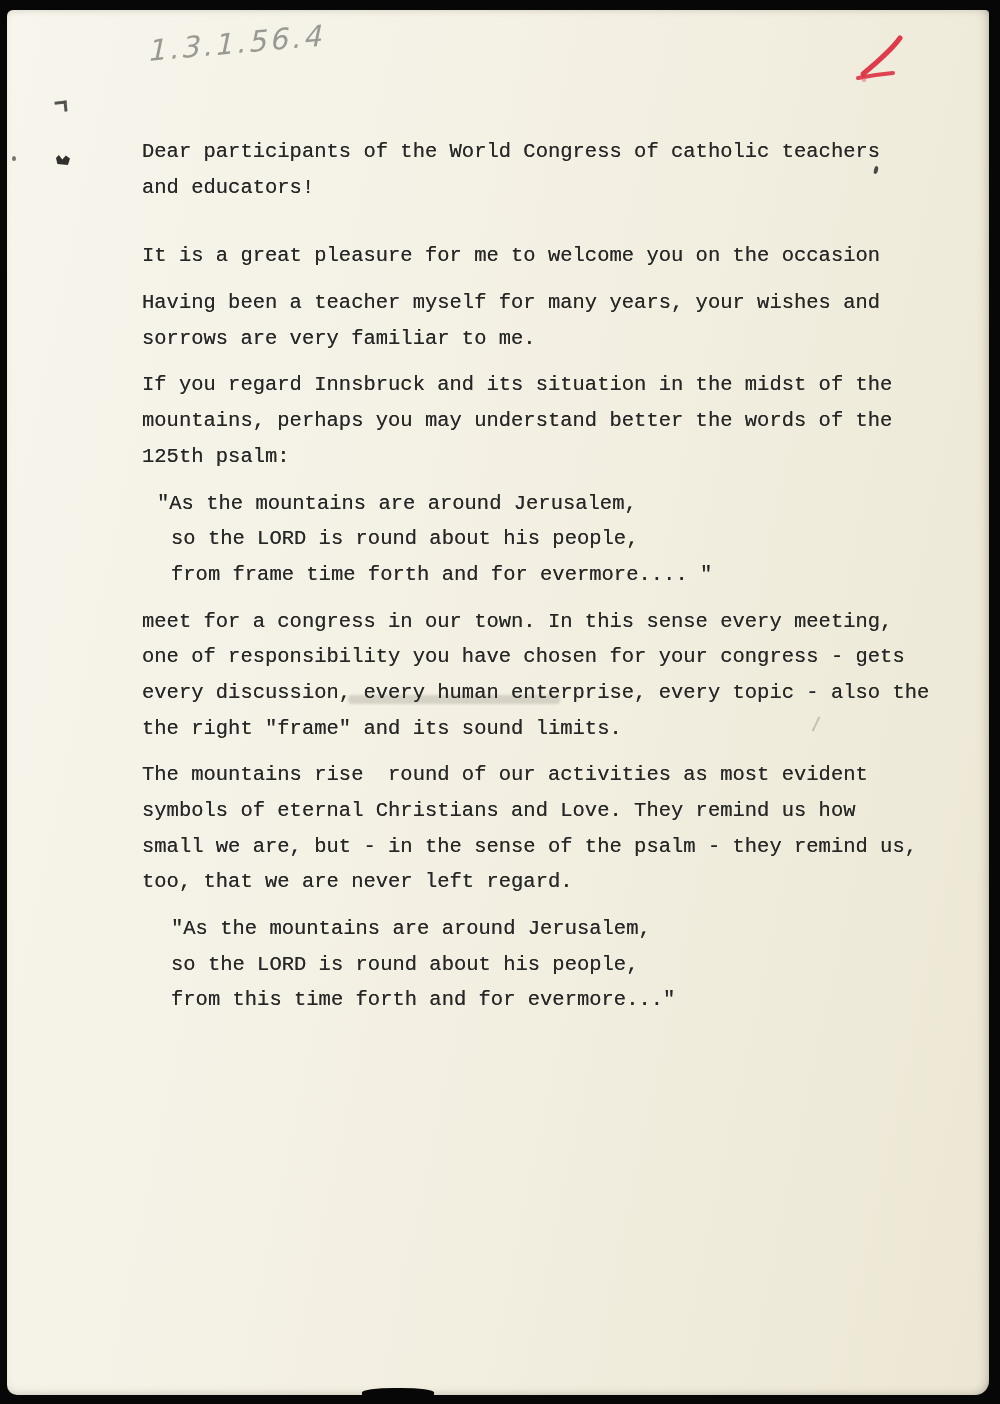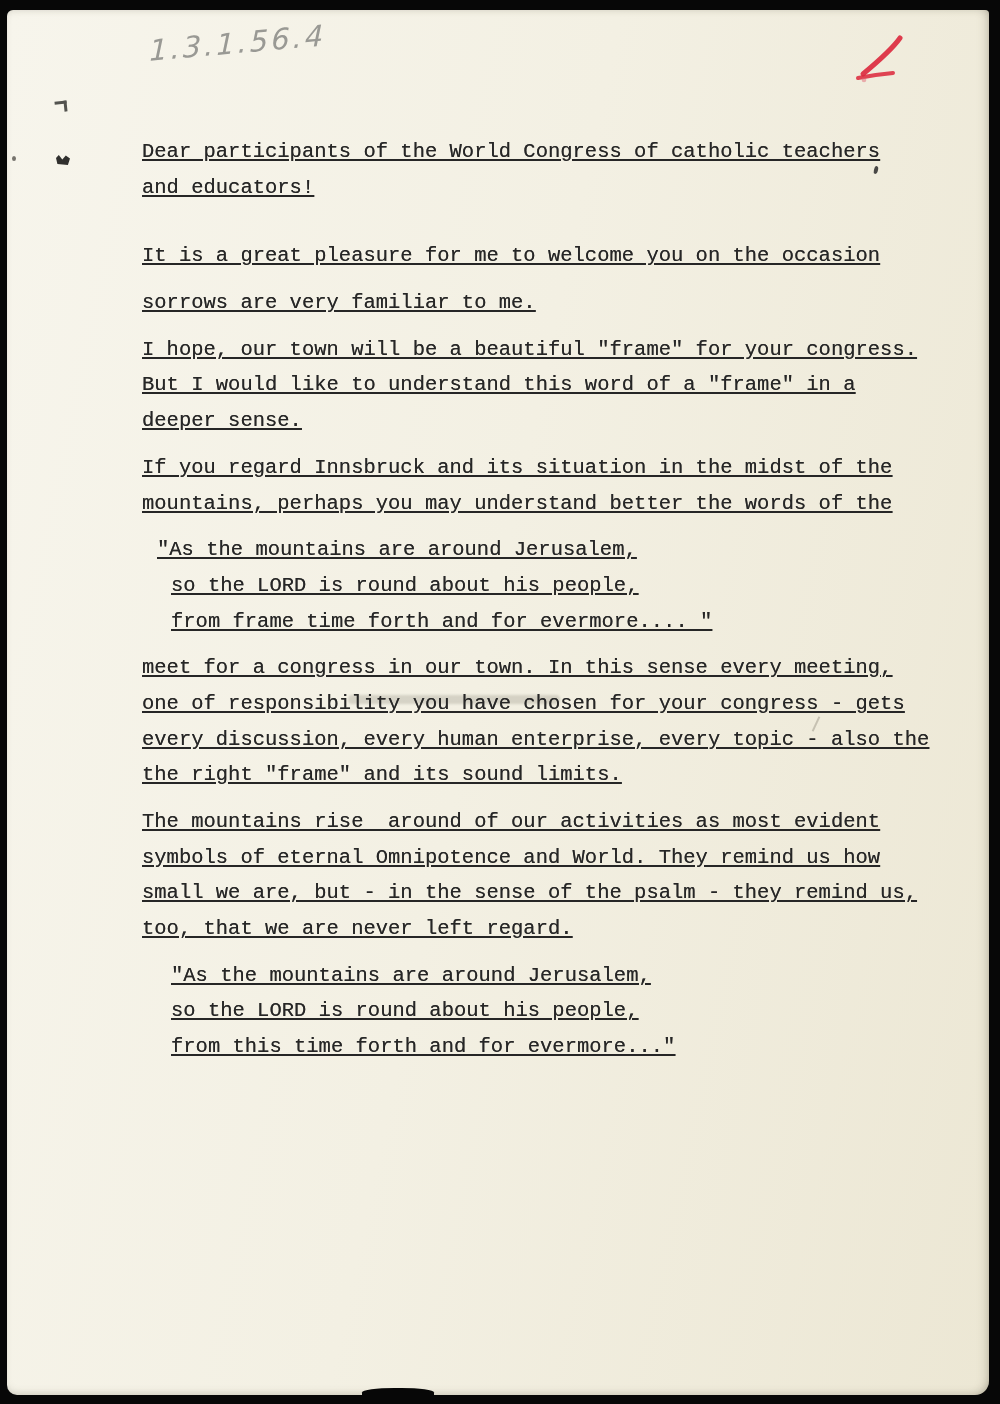--- a/index.html
+++ b/index.html
@@ -50,21 +50,20 @@
     top: 124px;
     width: 832px;
     color: #262626;
     font-size: 20.5px;
     text-shadow: 0 0 0.5px rgba(38,38,38,0.72);
   }
   .line {
     white-space: pre;
     height: 35.7px;
     line-height: 35.7px;
-    text-decoration: underline;
   }
   .block { margin: 0 0 11px 0; }
   .block-salutation { margin-bottom: 33px; }
   .block-quote { padding-left: 29px; }
   .hang { margin-left: -14px; }
 
   
   .artifact { position: absolute; }
   .speck-bracket {
     left: 48px; top: 91px; width: 9px; height: 8px;
@@ -132,50 +131,47 @@
     <div class="block block-salutation">
       <div class="line">Dear participants of the World Congress of catholic teachers</div>
       <div class="line">and educators!</div>
     </div>
 
     <div class="block">
       <div class="line">It is a great pleasure for me to welcome you on the occasion</div>
     </div>
 
     <div class="block">
+      <div class="line">Having been a teacher myself for many years, your wishes and</div>
       <div class="line">sorrows are very familiar to me.</div>
     </div>
 
-    <div class="block">
-      <div class="line">I hope, our town will be a beautiful "frame" for your congress.</div>
-      <div class="line">But I would like to understand this word of a "frame" in a</div>
-      <div class="line">deeper sense.</div>
-    </div>
 
     <div class="block">
       <div class="line">If you regard Innsbruck and its situation in the midst of the</div>
       <div class="line">mountains, perhaps you may understand better the words of the</div>
+      <div class="line">125th psalm:</div>
     </div>
 
     <div class="block block-quote">
       <div class="line hang">"As the mountains are around Jerusalem,</div>
       <div class="line">so the LORD is round about his people,</div>
       <div class="line">from frame time forth and for evermore.... "</div>
     </div>
 
     <div class="block">
       <div class="line">meet for a congress in our town. In this sense every meeting,</div>
       <div class="line">one of responsibility you have chosen for your congress - gets</div>
       <div class="line">every discussion, every human enterprise, every topic - also the</div>
       <div class="line">the right "frame" and its sound limits.</div>
     </div>
 
     <div class="block">
-      <div class="line">The mountains rise  around of our activities as most evident</div>
-      <div class="line">symbols of eternal Omnipotence and World. They remind us how</div>
+      <div class="line">The mountains rise  round of our activities as most evident</div>
+      <div class="line">symbols of eternal Christians and Love. They remind us how</div>
       <div class="line">small we are, but - in the sense of the psalm - they remind us,</div>
       <div class="line">too, that we are never left regard.</div>
     </div>
 
     <div class="block block-quote">
       <div class="line">"As the mountains are around Jerusalem,</div>
       <div class="line">so the LORD is round about his people,</div>
       <div class="line">from this time forth and for evermore..."</div>
     </div>
 

